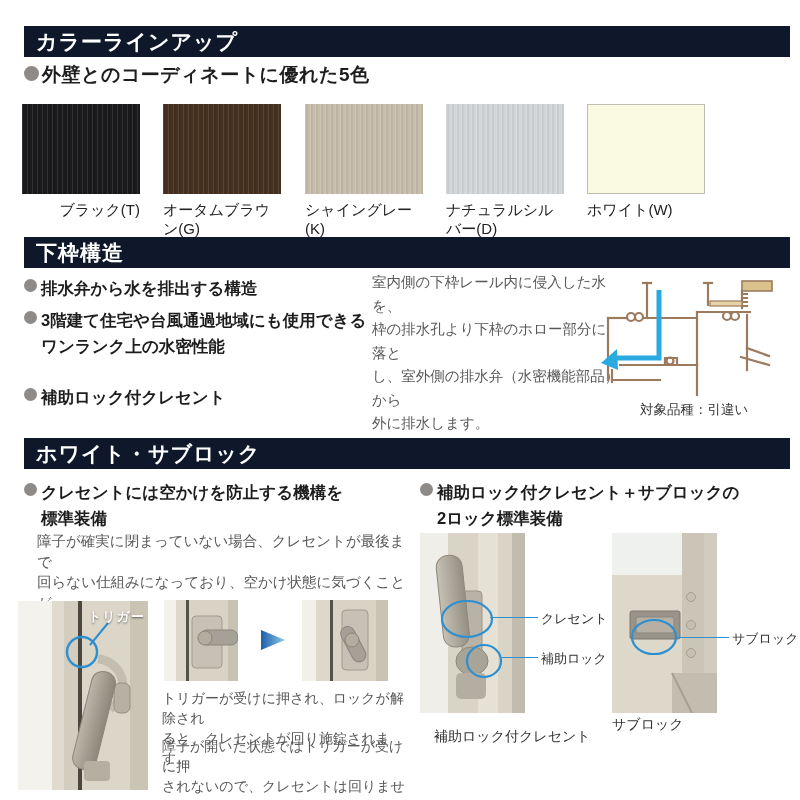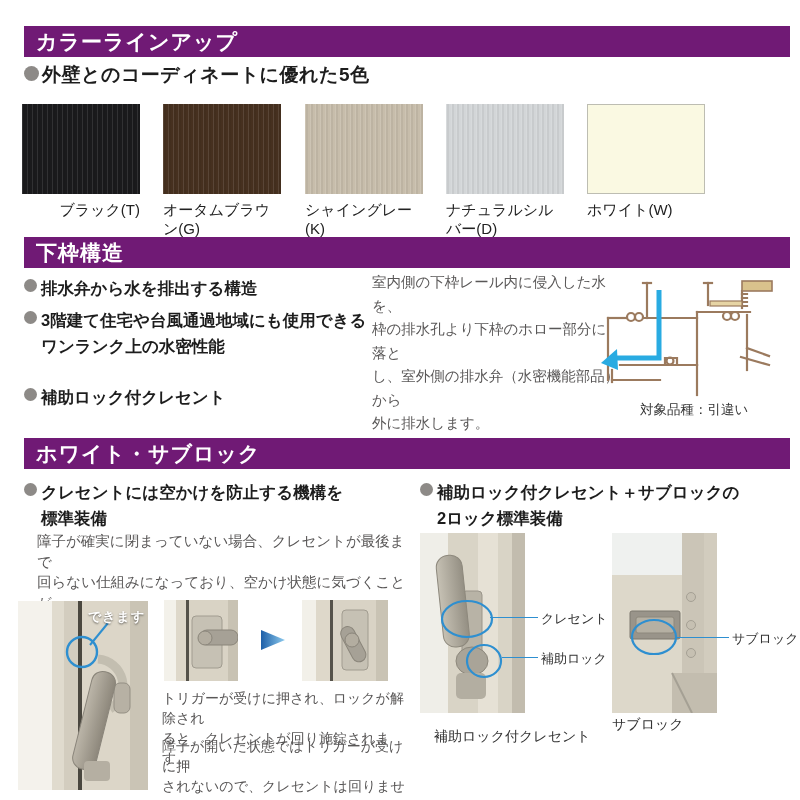--- a/index.html
+++ b/index.html
@@ -2,21 +2,21 @@
 <html><head>
 <meta charset="utf-8">
 <style>
   * { margin:0; padding:0; box-sizing:border-box; }
   html,body { background:#fff; }
   body { font-family:"Liberation Sans","DejaVu Sans",sans-serif; }
   .page { position:relative; width:800px; height:800px; background:#ffffff; overflow:hidden; }
   .abs { position:absolute; }
 
   
-  .bar { position:absolute; left:24px; width:766px; height:31px; background:#701a75;
+  .bar { position:absolute; left:24px; width:766px; height:31px; background:#0f172a;
          color:#ffffff; font-weight:bold; font-size:21px; line-height:31px; padding-left:12px;
          letter-spacing:1px; }
 
   
   .bullet { position:absolute; display:flex; align-items:flex-start; }
   .dot { flex:none; border-radius:50%; background:#8d8a87; }
   .dot-lg { width:15px; height:15px; margin:4px 3px 0 0; }
   .dot-md { width:13px; height:13px; margin:3px 4px 0 0; }
   .btxt-lg { font-size:19px; font-weight:bold; color:#1d1d1d; letter-spacing:0.5px; }
   .btxt-md { font-size:16.5px; font-weight:bold; color:#1d1d1d; line-height:25.5px; white-space:pre-line; }
@@ -176,21 +176,21 @@
     <rect x="112" y="0" width="18" height="189" fill="#cac4b5"></rect>
     <path d="M80,58 a27,27 0 0 1 12,50" fill="none" stroke="#c3beb0" stroke-width="9"></path>
     <rect x="96" y="82" width="16" height="30" rx="6" fill="#b7b1a4" stroke="#948f84"></rect>
     <g transform="rotate(14 78 120)">
       <rect x="64" y="70" width="24" height="100" rx="11" fill="url(#gm1)" stroke="#8a857a"></rect>
     </g>
     <rect x="66" y="160" width="26" height="20" rx="4" fill="#b5afa2"></rect>
     <circle cx="64" cy="51" r="15" fill="none" stroke="#2e8fd0" stroke-width="2.4"></circle>
     <path d="M72,44 L90,22" stroke="#2e8fd0" stroke-width="2"></path>
   </svg>
-  <div class="trigger" style="left:88px; top:608px;">できます</div>
+  <div class="trigger" style="left:88px; top:608px;">トリガー</div>
 
   <svg class="abs" style="left:164px; top:600px;" width="74" height="81" viewBox="0 0 74 81">
     <rect width="74" height="81" fill="#ece9e0"></rect>
     <rect x="0" y="0" width="12" height="81" fill="#f3f1ea"></rect>
     <rect x="12" y="0" width="10" height="81" fill="#ded8ca"></rect>
     <rect x="22" y="0" width="3" height="81" fill="#55524a"></rect>
     <rect x="25" y="0" width="49" height="81" fill="#d9d3c5"></rect>
     <rect x="64" y="0" width="10" height="81" fill="#c8c2b3"></rect>
     <rect x="28" y="16" width="30" height="52" rx="4" fill="#c6c1b4" stroke="#a19c90"></rect>
     <rect x="36" y="30" width="38" height="15" rx="7" fill="#a6a196" stroke="#8a857a"></rect>

